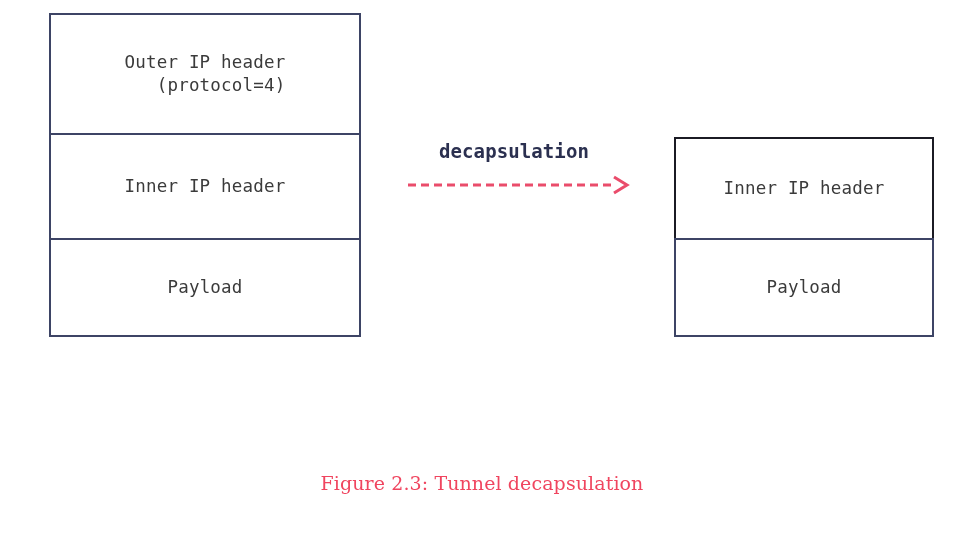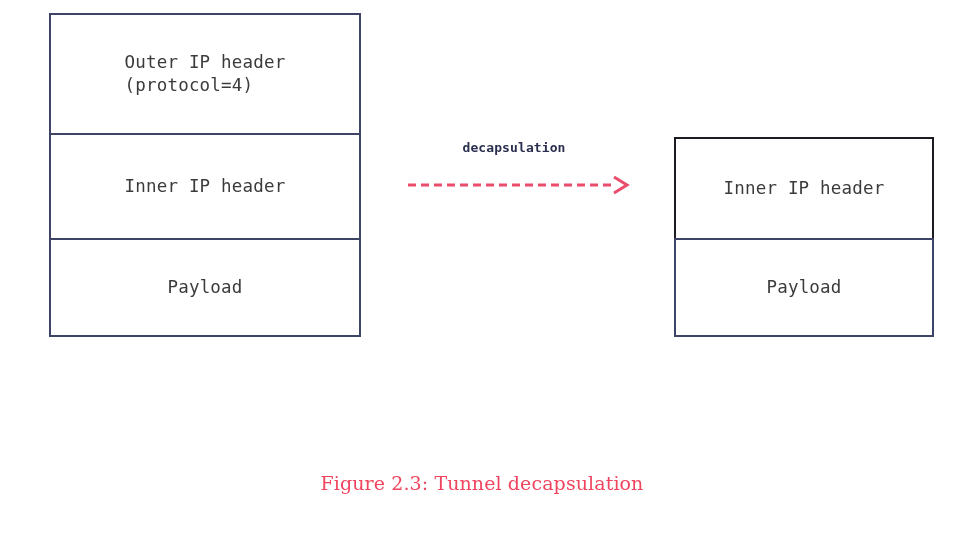--- a/index.html
+++ b/index.html
@@ -33,21 +33,21 @@
   .packet-field {
     position: absolute;
     left: 0;
     right: 0;
     box-sizing: border-box;
     border: 2px solid #3d4465;
     background: #ffffff;
     display: flex;
     align-items: center;
     justify-content: center;
-    text-align: left;
+    text-align: right;
   }
 
   .packet-field .field-label {
     font-family: "DejaVu Sans Mono", "Liberation Mono", monospace;
     font-size: 17.5px;
     line-height: 1.32;
     color: #3b3b3b;
     letter-spacing: 0.2px;
     white-space: pre-line;
   }
@@ -82,21 +82,21 @@
     height: 60px;
   }
 
   #transition-label {
     position: absolute;
     left: 0;
     top: 0;
     width: 228px;
     text-align: center;
     font-family: "DejaVu Sans Mono", "Liberation Mono", monospace;
-    font-size: 13px;
+    font-size: 19px;
     font-weight: bold;
     color: #2b3050;
     letter-spacing: 0.1px;
     white-space: nowrap;
   }
 
   #transition-arrow {
     position: absolute;
     left: 2px;
     top: 34px;

